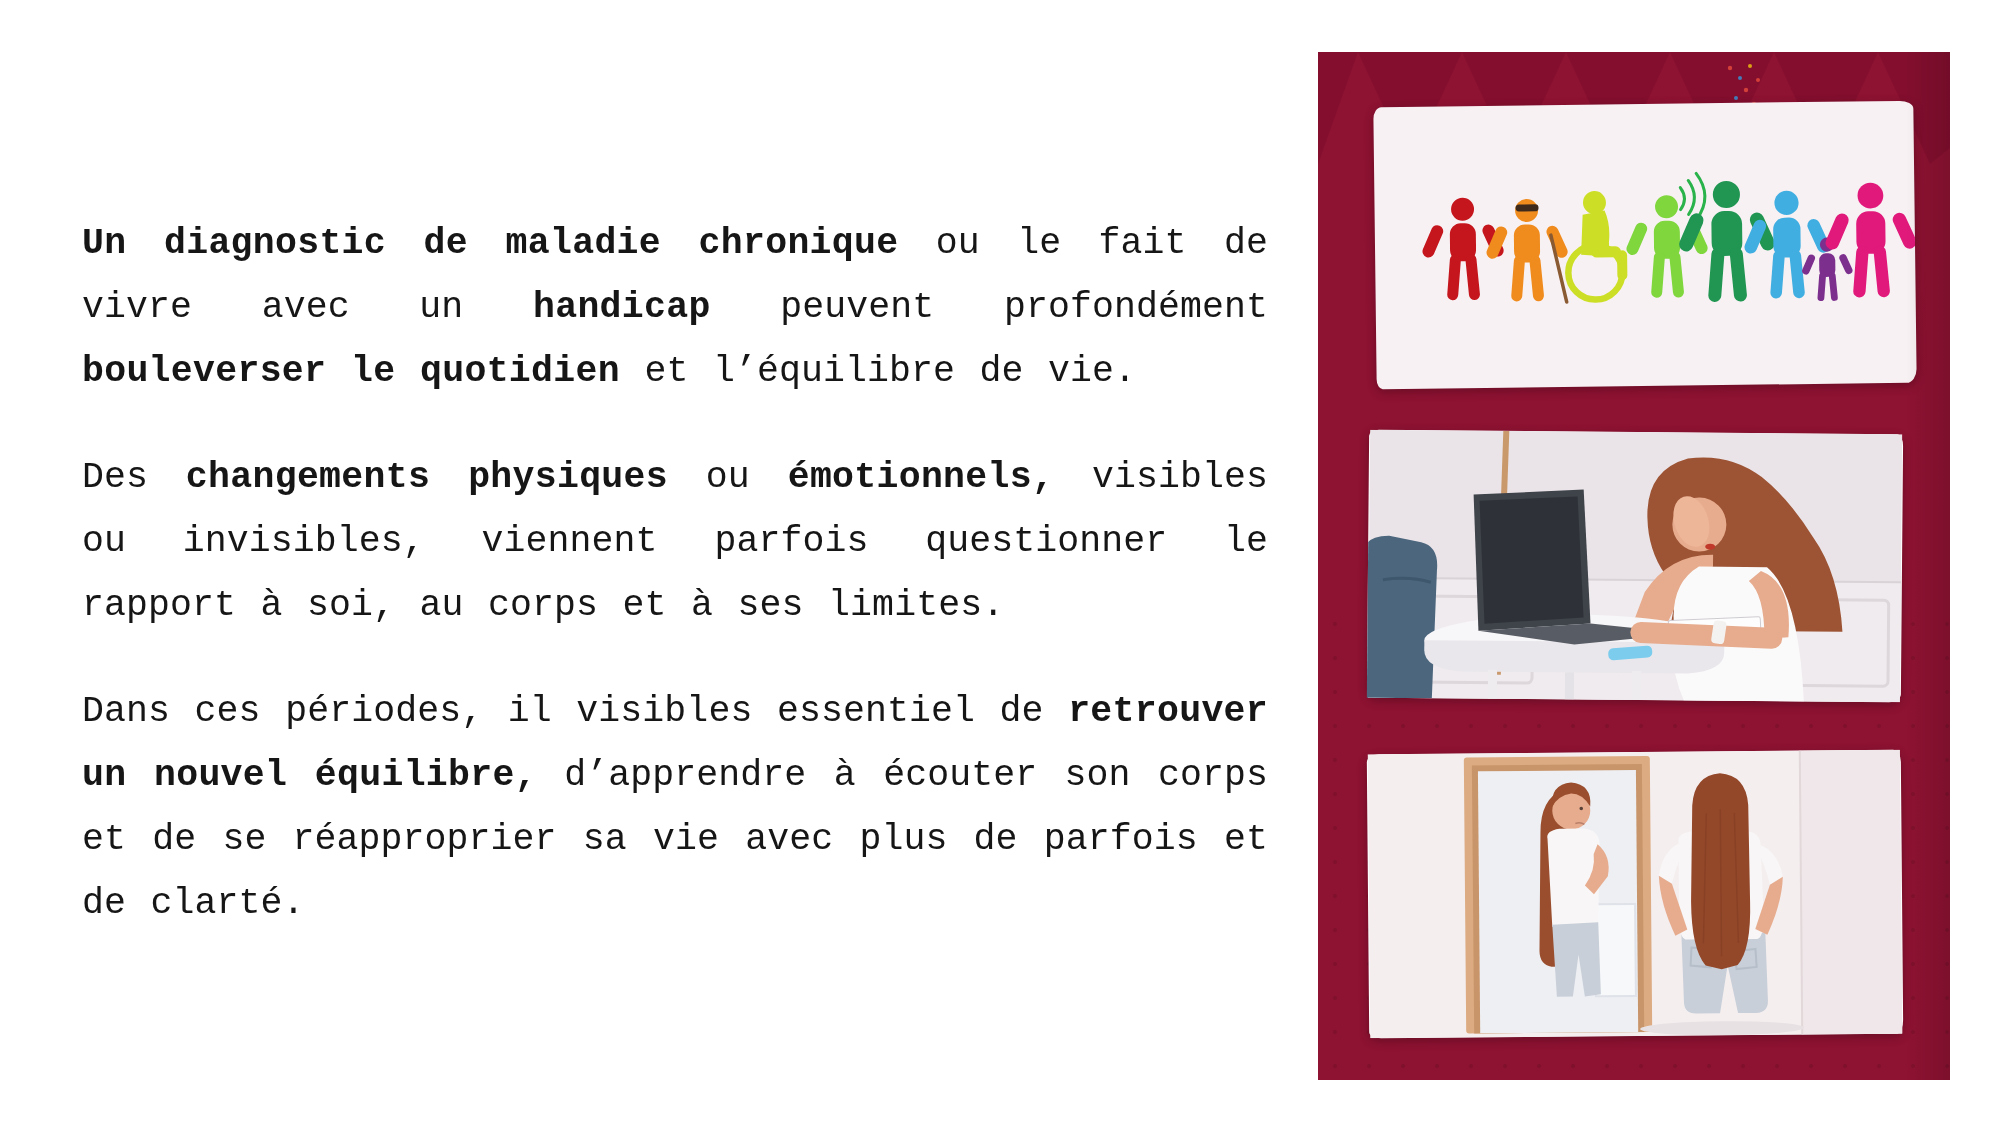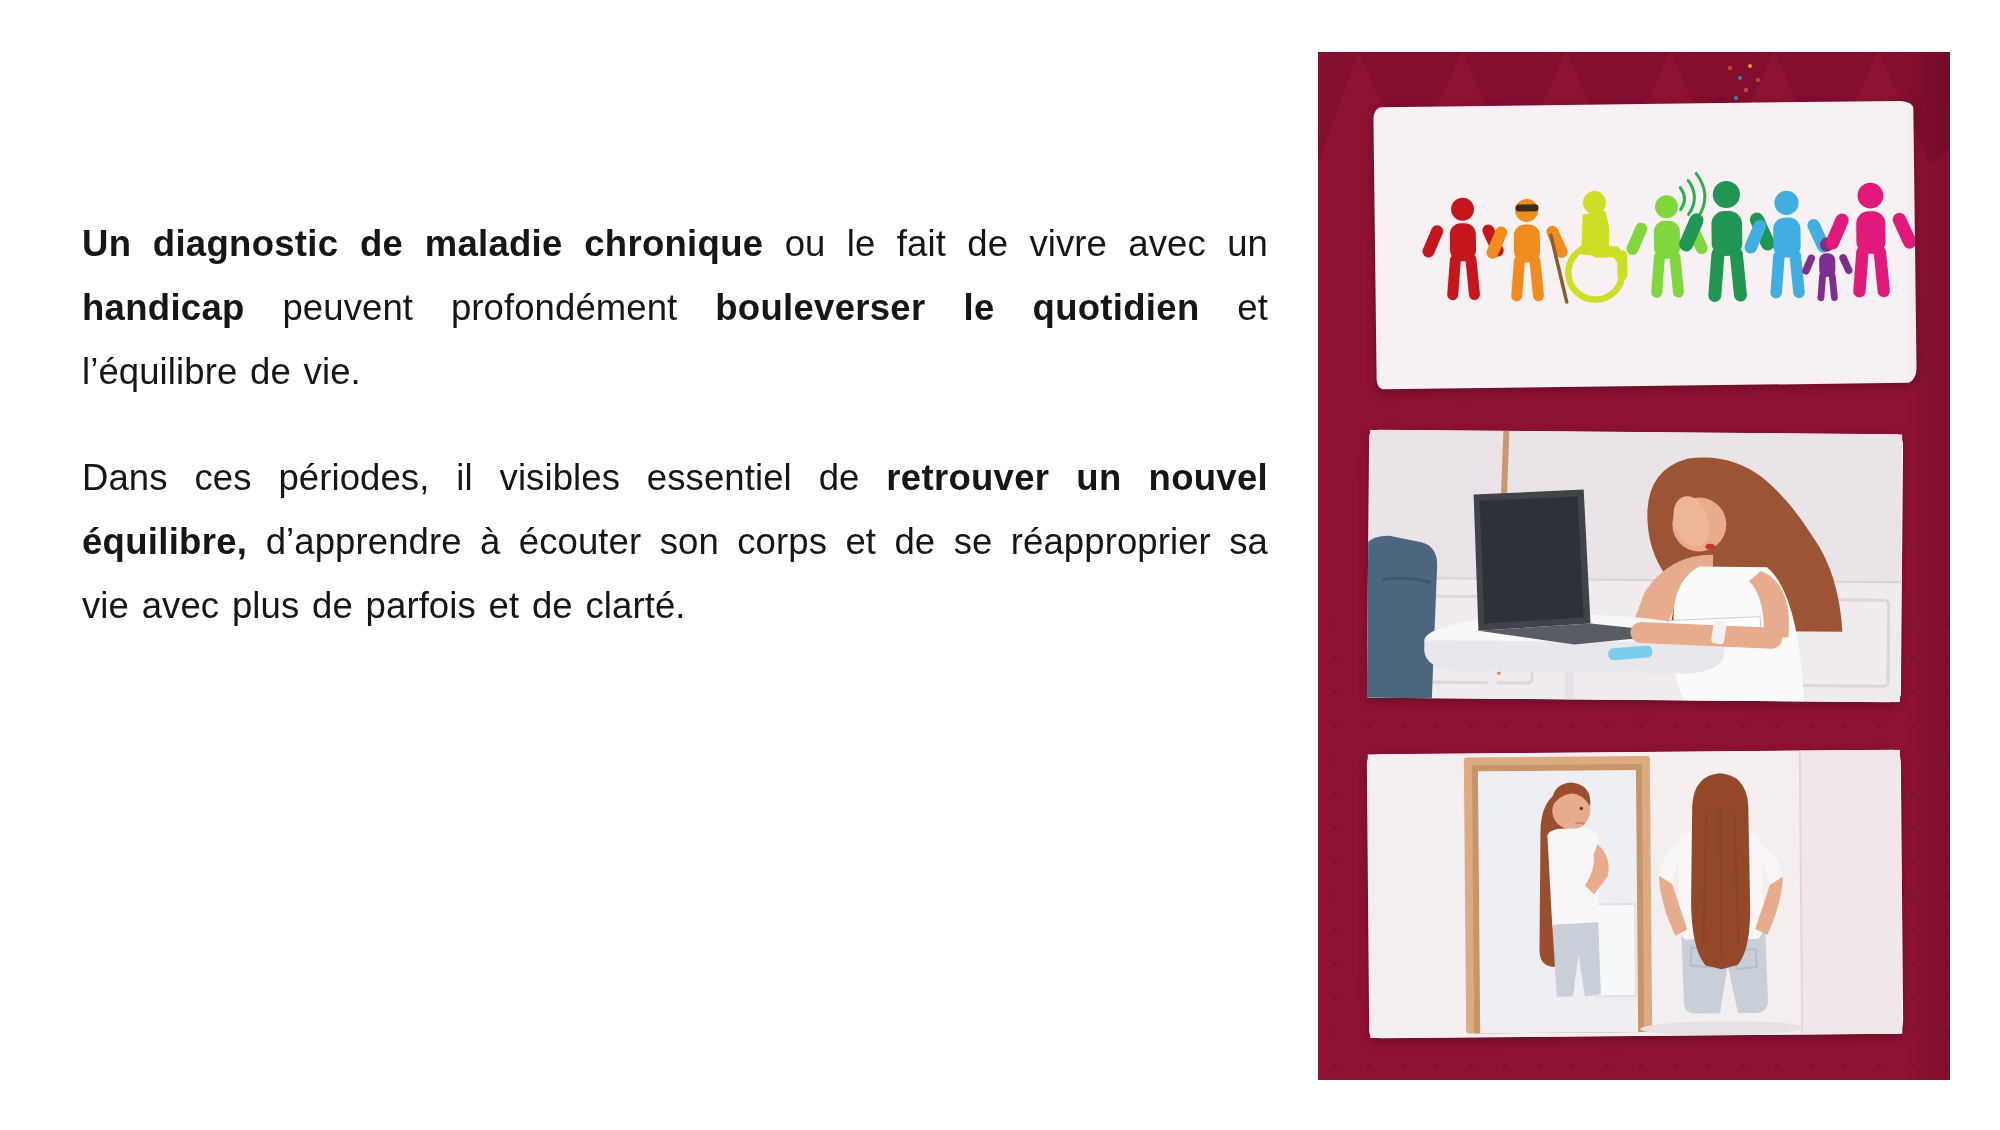--- a/index.html
+++ b/index.html
@@ -1,20 +1,20 @@
 <!DOCTYPE html>
 <html lang="fr" style="--bg: #ffffff; --text: #161616; --maroon: #8e1232; --maroon-dark: #7a0c2b; --paper: #f8f1f3;"><head>
 <meta charset="utf-8">
 <style>
   :root{
     --bg:#ffffff; --text:#161616; --maroon:#8e1232; --maroon-dark:#7a0c2b; --paper:#f8f1f3;
   }
   html,body{margin:0;padding:0;background:#fff;}
   .slide{position:relative;width:2000px;height:1130px;background:var(--bg);overflow:hidden;
-         font-family:Liberation Sans, sans-serif;}
+         font-family:Liberation Mono, monospace;}
   
   .text-block{position:absolute;left:82px;top:212px;width:1186px;}
   .para{margin:0 0 42px;font-size:36.5px;line-height:64px;color:var(--text);
         text-align:justify;letter-spacing:.1px;word-spacing:2.5px;}
   .para .b{font-weight:700;letter-spacing:.3px;}
   
   .panel{position:absolute;left:1318px;top:52px;width:632px;height:1028px;background:var(--maroon);}
   .panel::after{content:"";position:absolute;inset:0;pointer-events:none;
         background:linear-gradient(to right,rgba(0,0,0,0) 93%,rgba(0,0,0,.12) 100%);}
   .panel-zigzag{position:absolute;left:0;top:0;width:100%;height:132px;display:block;}
@@ -31,20 +31,21 @@
   .photo-bottom{left:50px;top:700px;width:534px;height:284px;transform:rotate(-.5deg);
         border-radius:12px 8px 6px 12px/8px 12px 14px 6px;}
 </style>
 </head>
 <body>
 
 <div class="slide">
 
   <div class="text-block">
     <p class="para"><span class="b">Un diagnostic de maladie chronique</span><span> ou le fait de vivre avec un </span><span class="b">handicap</span><span> peuvent profondément </span><span class="b">bouleverser le quotidien</span><span> et l’équilibre de vie.</span></p>
+    <p class="para"><span>Des </span><span class="b">changements physiques</span><span> ou </span><span class="b">émotionnels,</span><span> visibles ou invisibles, viennent parfois questionner le rapport à soi, au corps et à ses limites.</span></p>
     <p class="para"><span>Dans ces périodes, il visibles essentiel de </span><span class="b">retrouver un nouvel équilibre,</span><span> d’apprendre à écouter son corps et de se réapproprier sa vie avec plus de parfois et de clarté.</span></p>
   </div>
 
   <div class="panel">
 
     <svg class="panel-zigzag" viewBox="0 0 632 132" preserveAspectRatio="none" aria-hidden="true">
       <g fill="#7a0c2b" opacity="0.5">
         <polygon points="0,0 40,0 0,112"></polygon>
         <polygon points="40,0 144,0 92,112"></polygon>
         <polygon points="144,0 248,0 196,112"></polygon>

